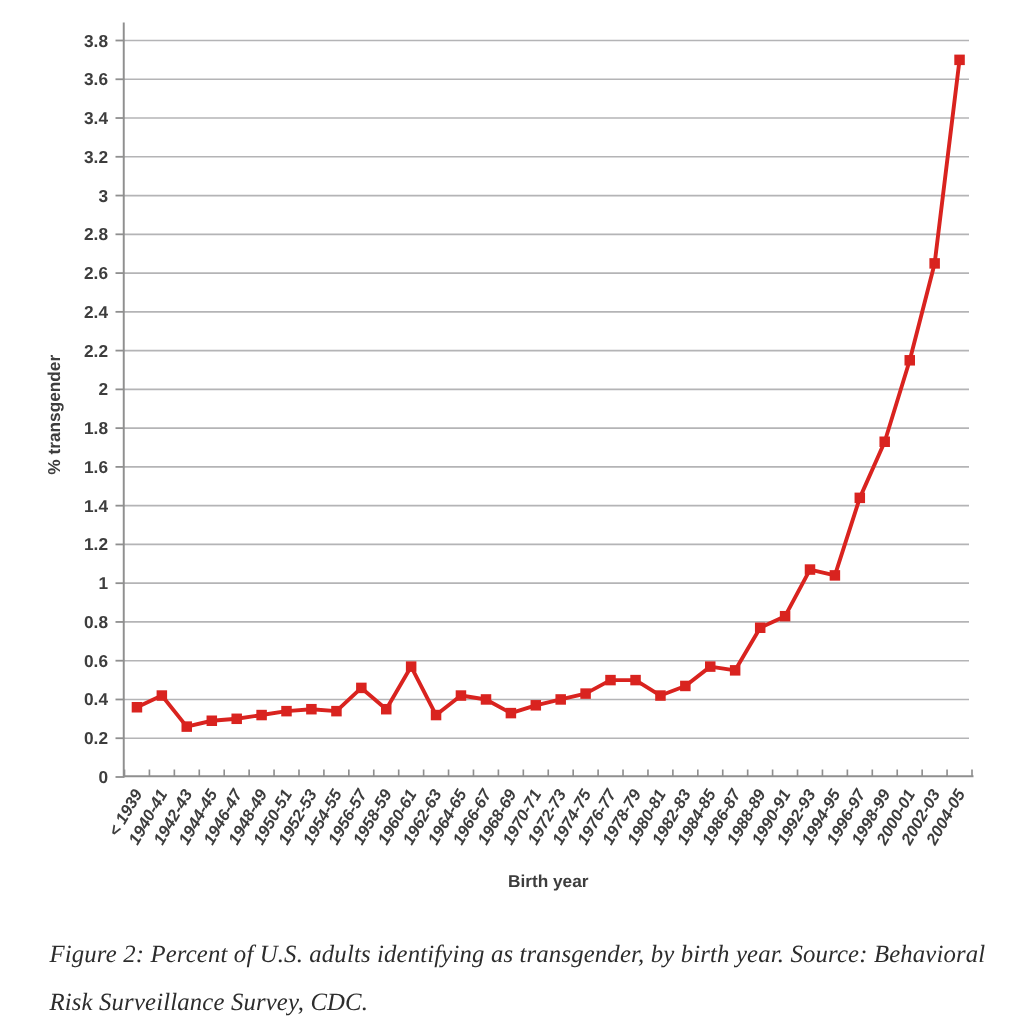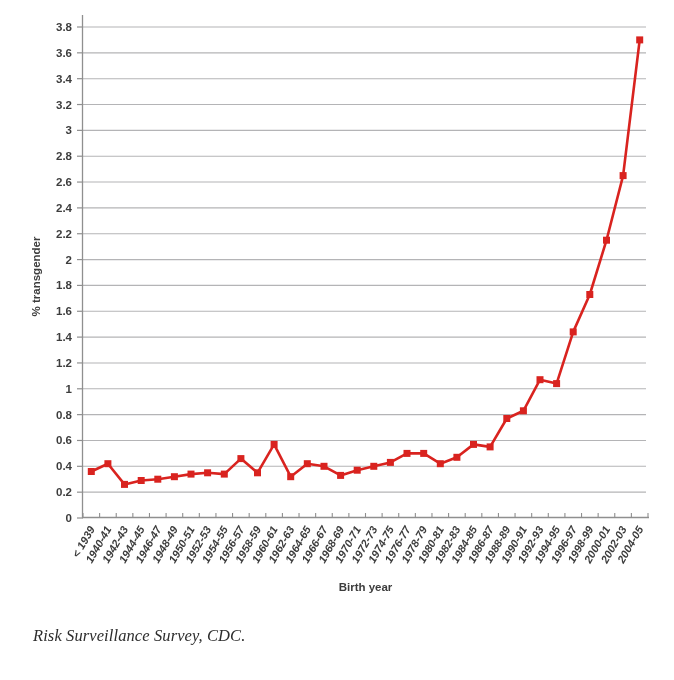--- a/index.html
+++ b/index.html
@@ -216,15 +216,16 @@
           <rect x="586.3" y="291.0" width="7" height="7" fill="#d9231f"></rect>
           <rect x="603.0" y="236.7" width="7" height="7" fill="#d9231f"></rect>
           <rect x="619.6" y="172.1" width="7" height="7" fill="#d9231f"></rect>
           <rect x="636.2" y="36.4" width="7" height="7" fill="#d9231f"></rect>
         </g>
         <text transform="translate(40,276.5) rotate(-90)" text-anchor="middle" fill="#3d3d3d" font-size="11.5" font-weight="bold" font-family="&quot;Liberation Sans&quot;, sans-serif">% transgender</text>
         <text x="365.5" y="591" text-anchor="middle" fill="#3d3d3d" font-size="11.5" font-weight="bold" font-family="&quot;Liberation Sans&quot;, sans-serif">Birth year</text>
       </svg>
   </div>
   <div class="caption">
+    <div>Figure 2: Percent of U.S. adults identifying as transgender, by birth year. Source: Behavioral</div>
     <div>Risk Surveillance Survey, CDC.</div>
   </div>
 </div>
 
 </body></html>

